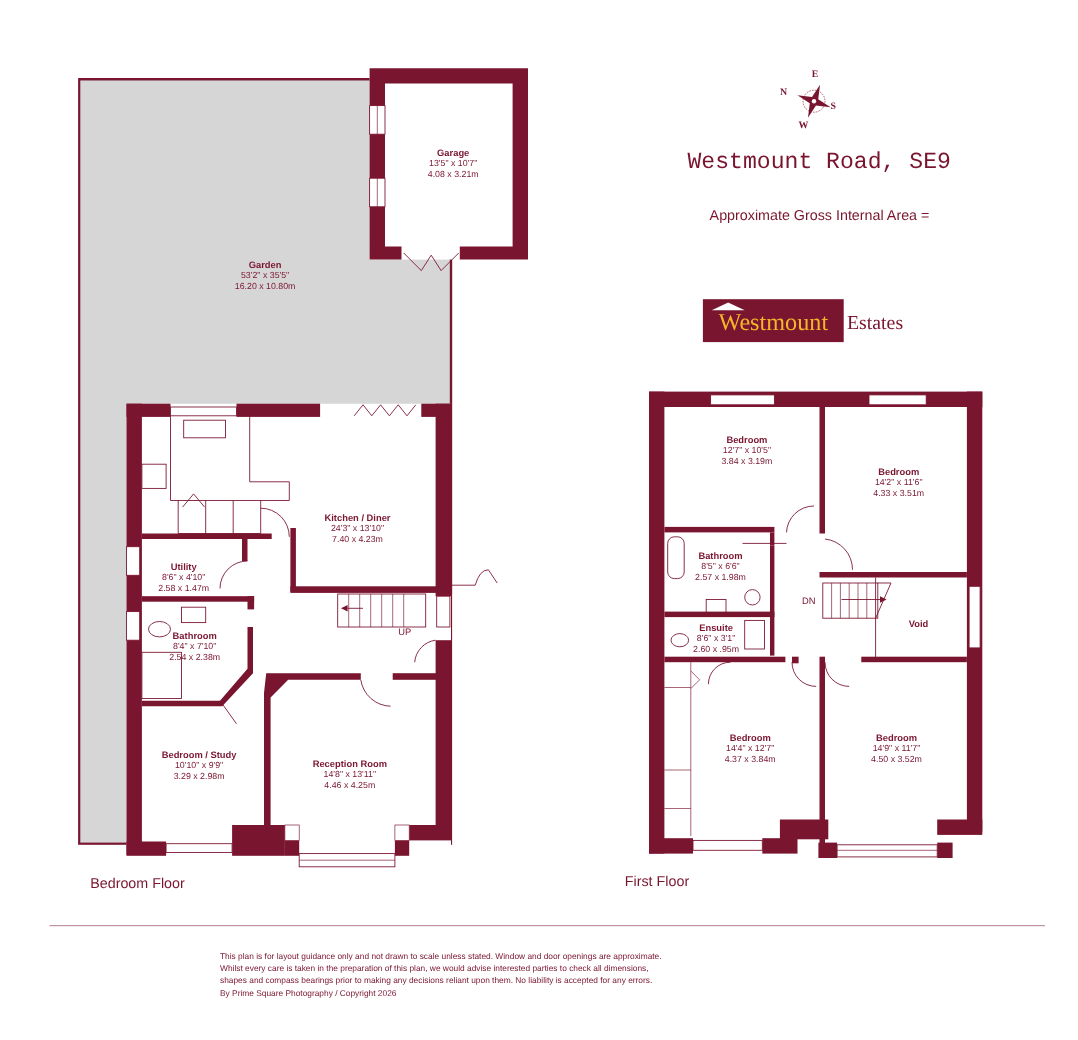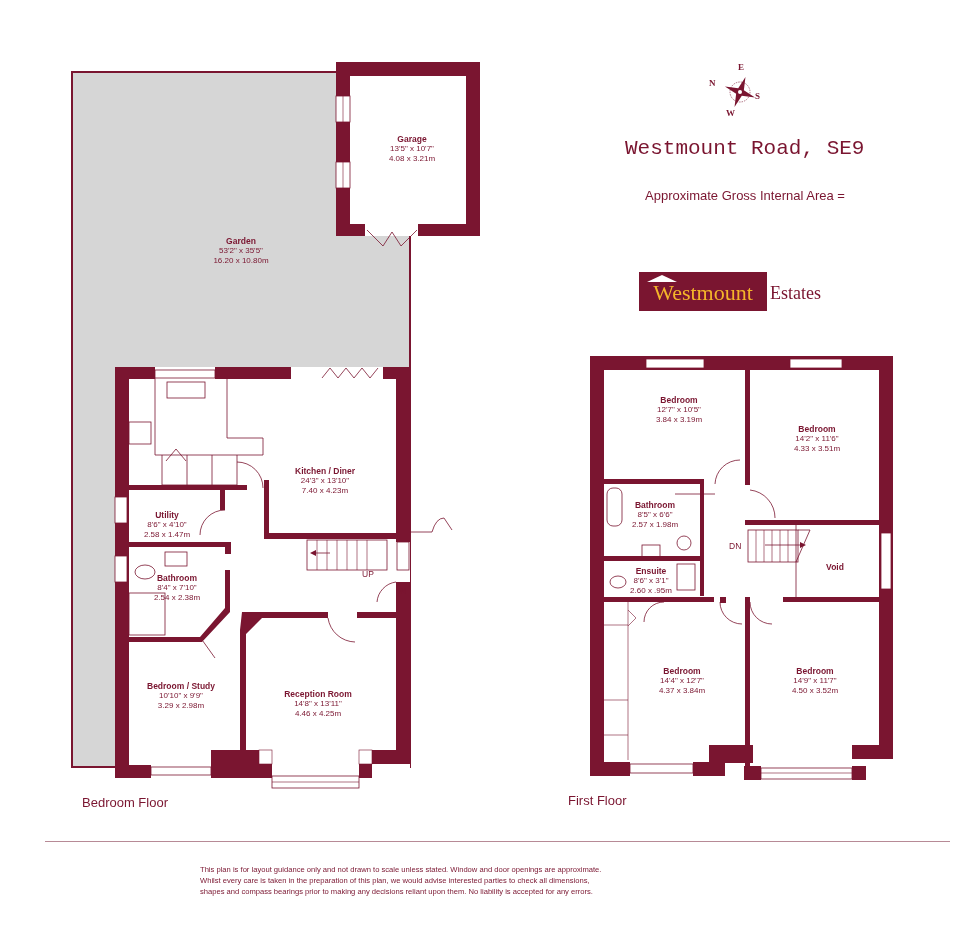--- a/index.html
+++ b/index.html
@@ -267,13 +267,14 @@
 <span class="small-tag" style="left:729px;top:541px;">DN</span>
 
 <div class="floor-label" style="left:82px;top:795px;">Bedroom Floor</div>
 <div class="floor-label" style="left:568px;top:793px;">First Floor</div>
 
 <div class="divider"></div>
 <div class="disclaimer">
   <div>This plan is for layout guidance only and not drawn to scale unless stated. Window and door openings are approximate.</div>
   <div>Whilst every care is taken in the preparation of this plan, we would advise interested parties to check all dimensions,</div>
   <div>shapes and compass bearings prior to making any decisions reliant upon them. No liability is accepted for any errors.</div>
+  <div>By Prime Square Photography / Copyright 2026</div>
 </div>
 
 </body></html>

